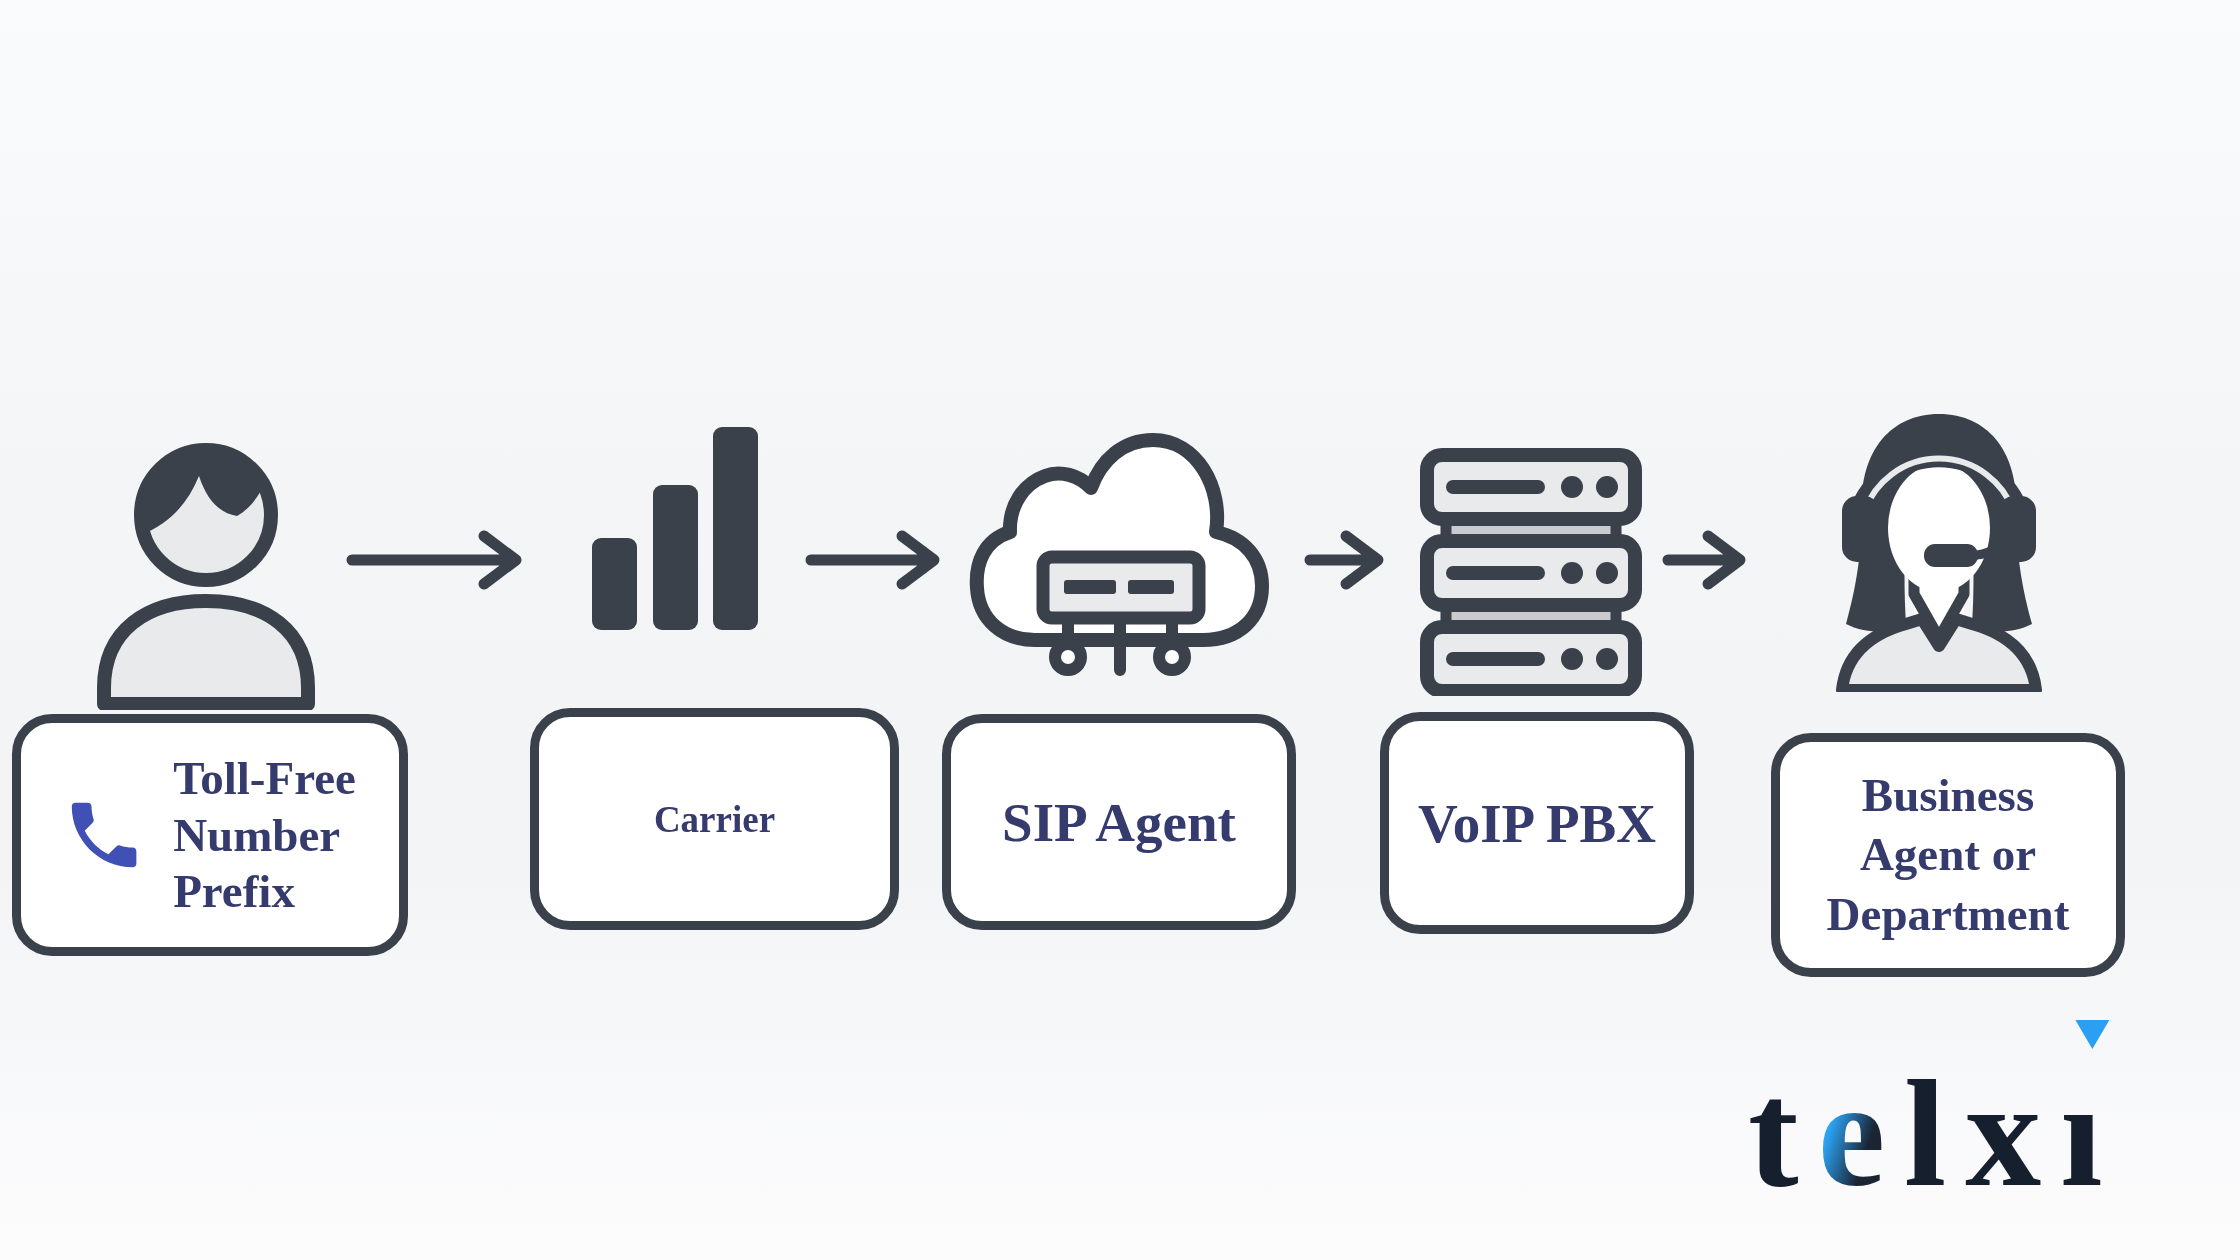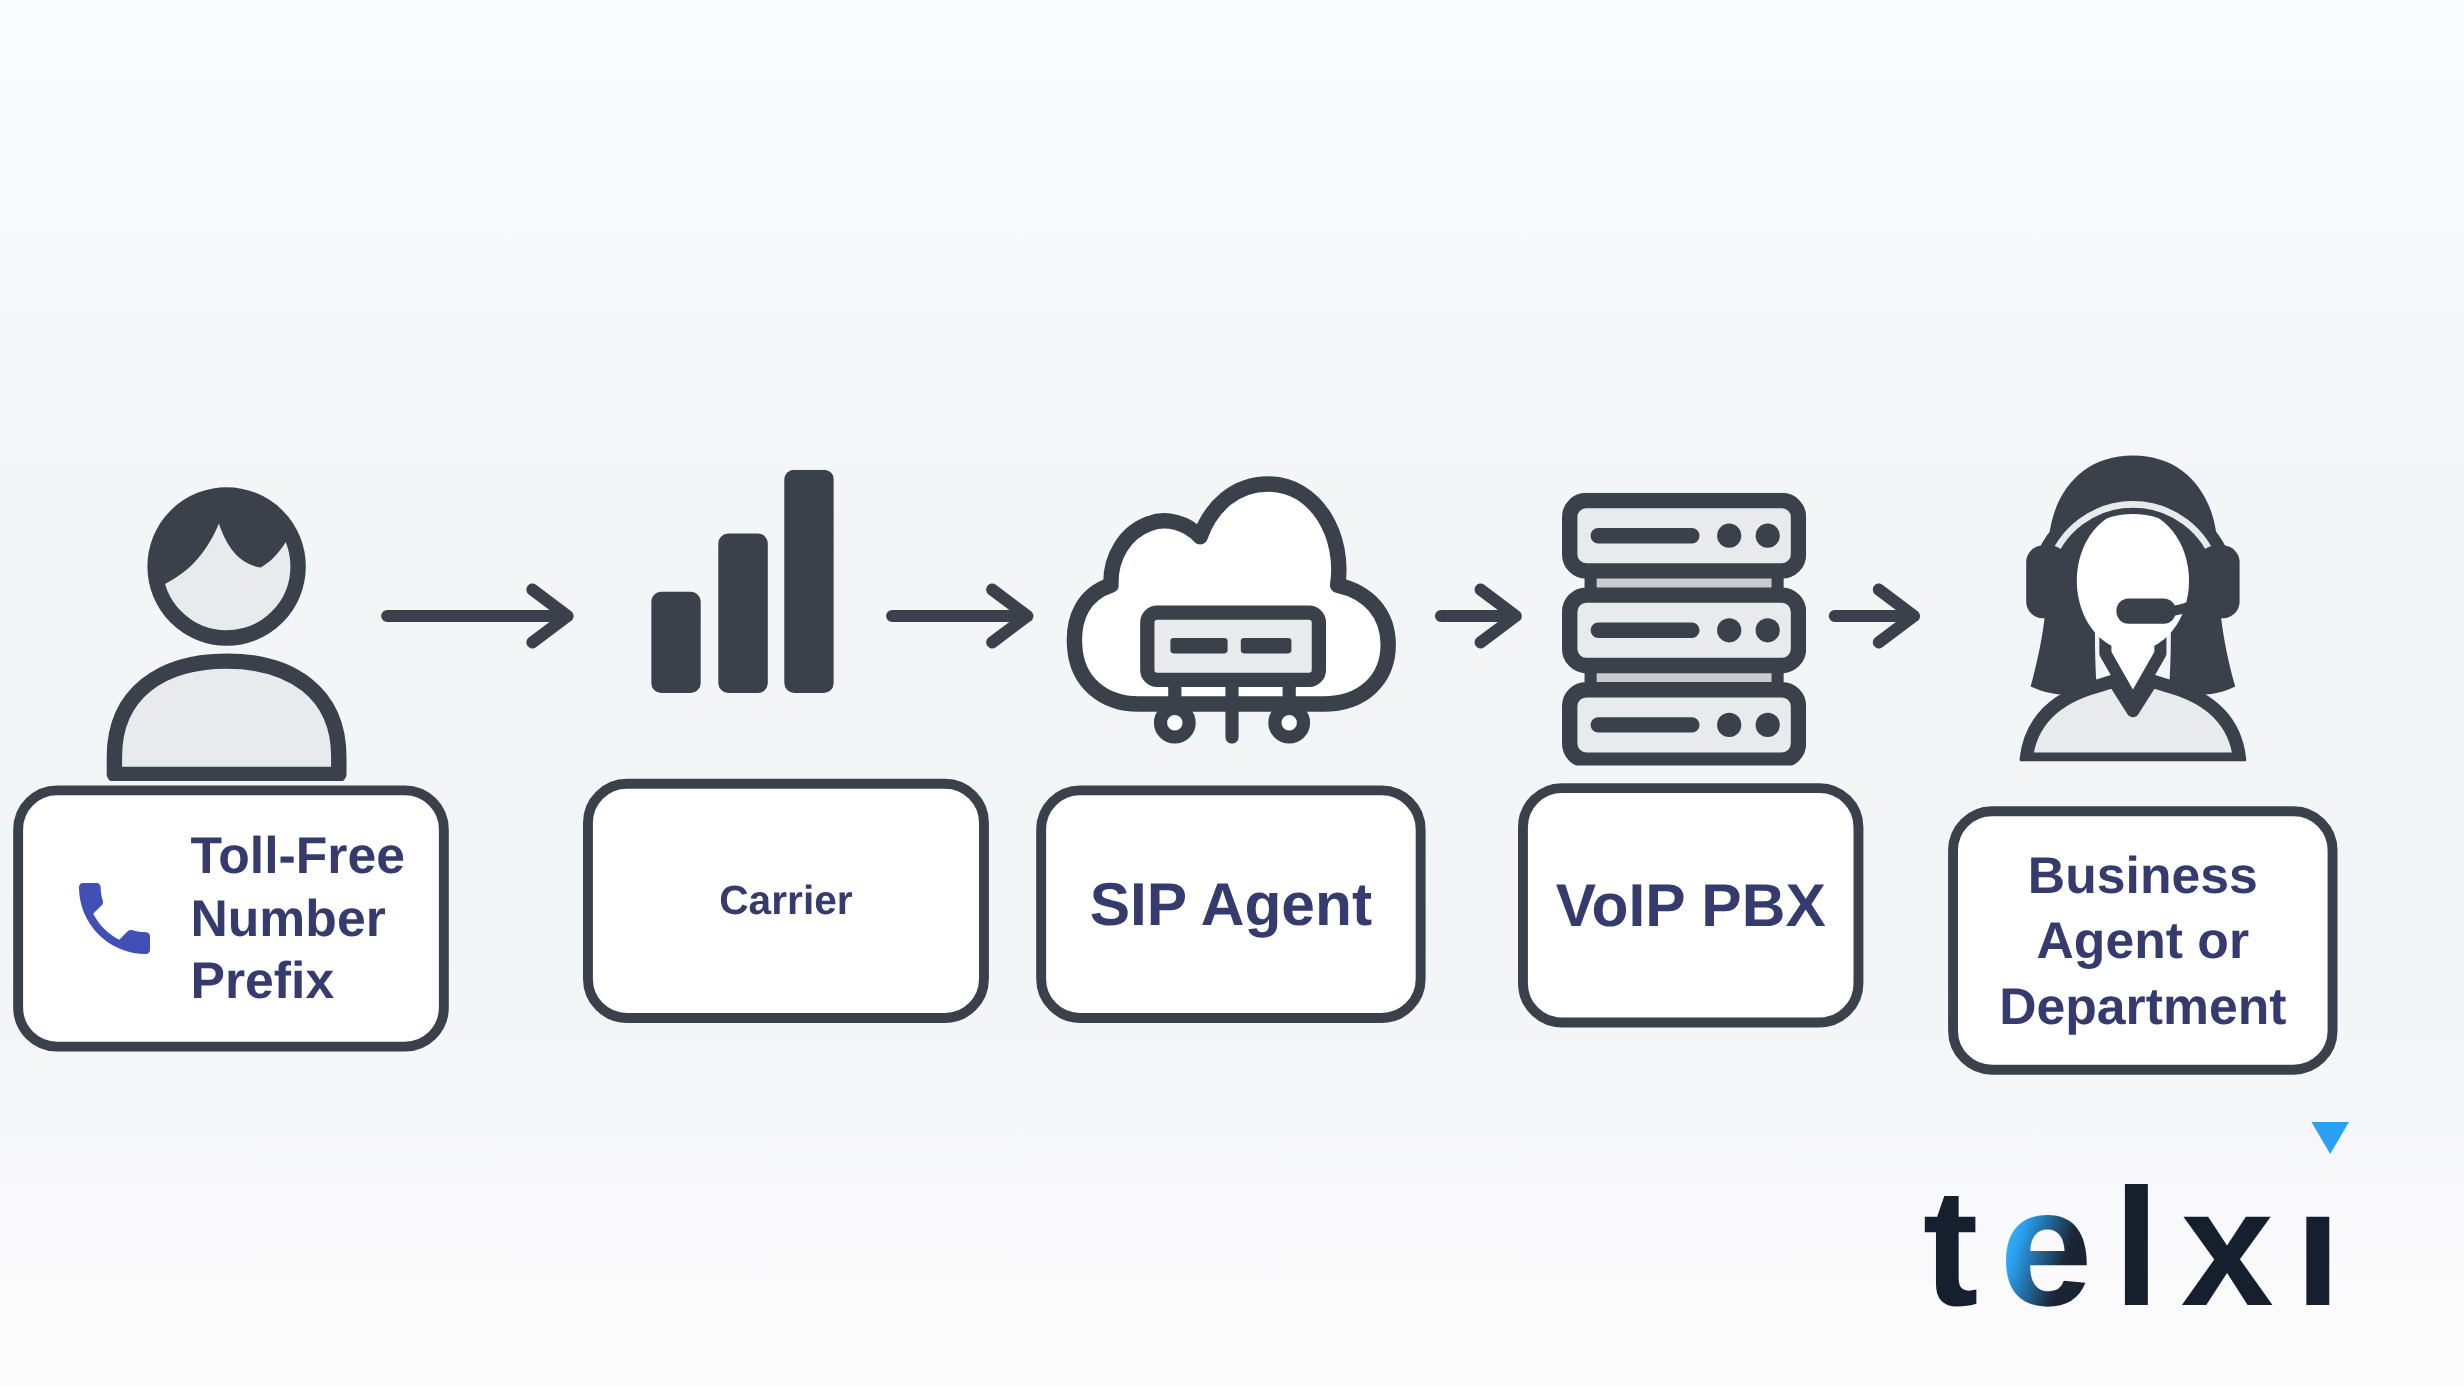--- a/index.html
+++ b/index.html
@@ -2,21 +2,21 @@
 <html><head>
 <meta charset="utf-8">
 <style>
   html,body{margin:0;padding:0;}
   body{
     width:2240px;height:1260px;
     font-family:"Liberation Sans","DejaVu Sans",sans-serif;
     background:linear-gradient(180deg,#fafbfc 0%,#f4f5f7 38%,#f3f4f6 68%,#fcfcfd 100%);
     overflow:hidden;
   }
-  #canvas{position:relative;width:2240px;height:1260px;}
+  #canvas{position:relative;width:2240px;height:1260px;font-family:Liberation Serif, serif;}
 
   
   .flow-box{
     position:absolute;
     background:#ffffff;
     border:9px solid #3a414b;
     border-radius:40px;
     box-sizing:border-box;
     display:flex;align-items:center;justify-content:center;
     color:#363b6e;

